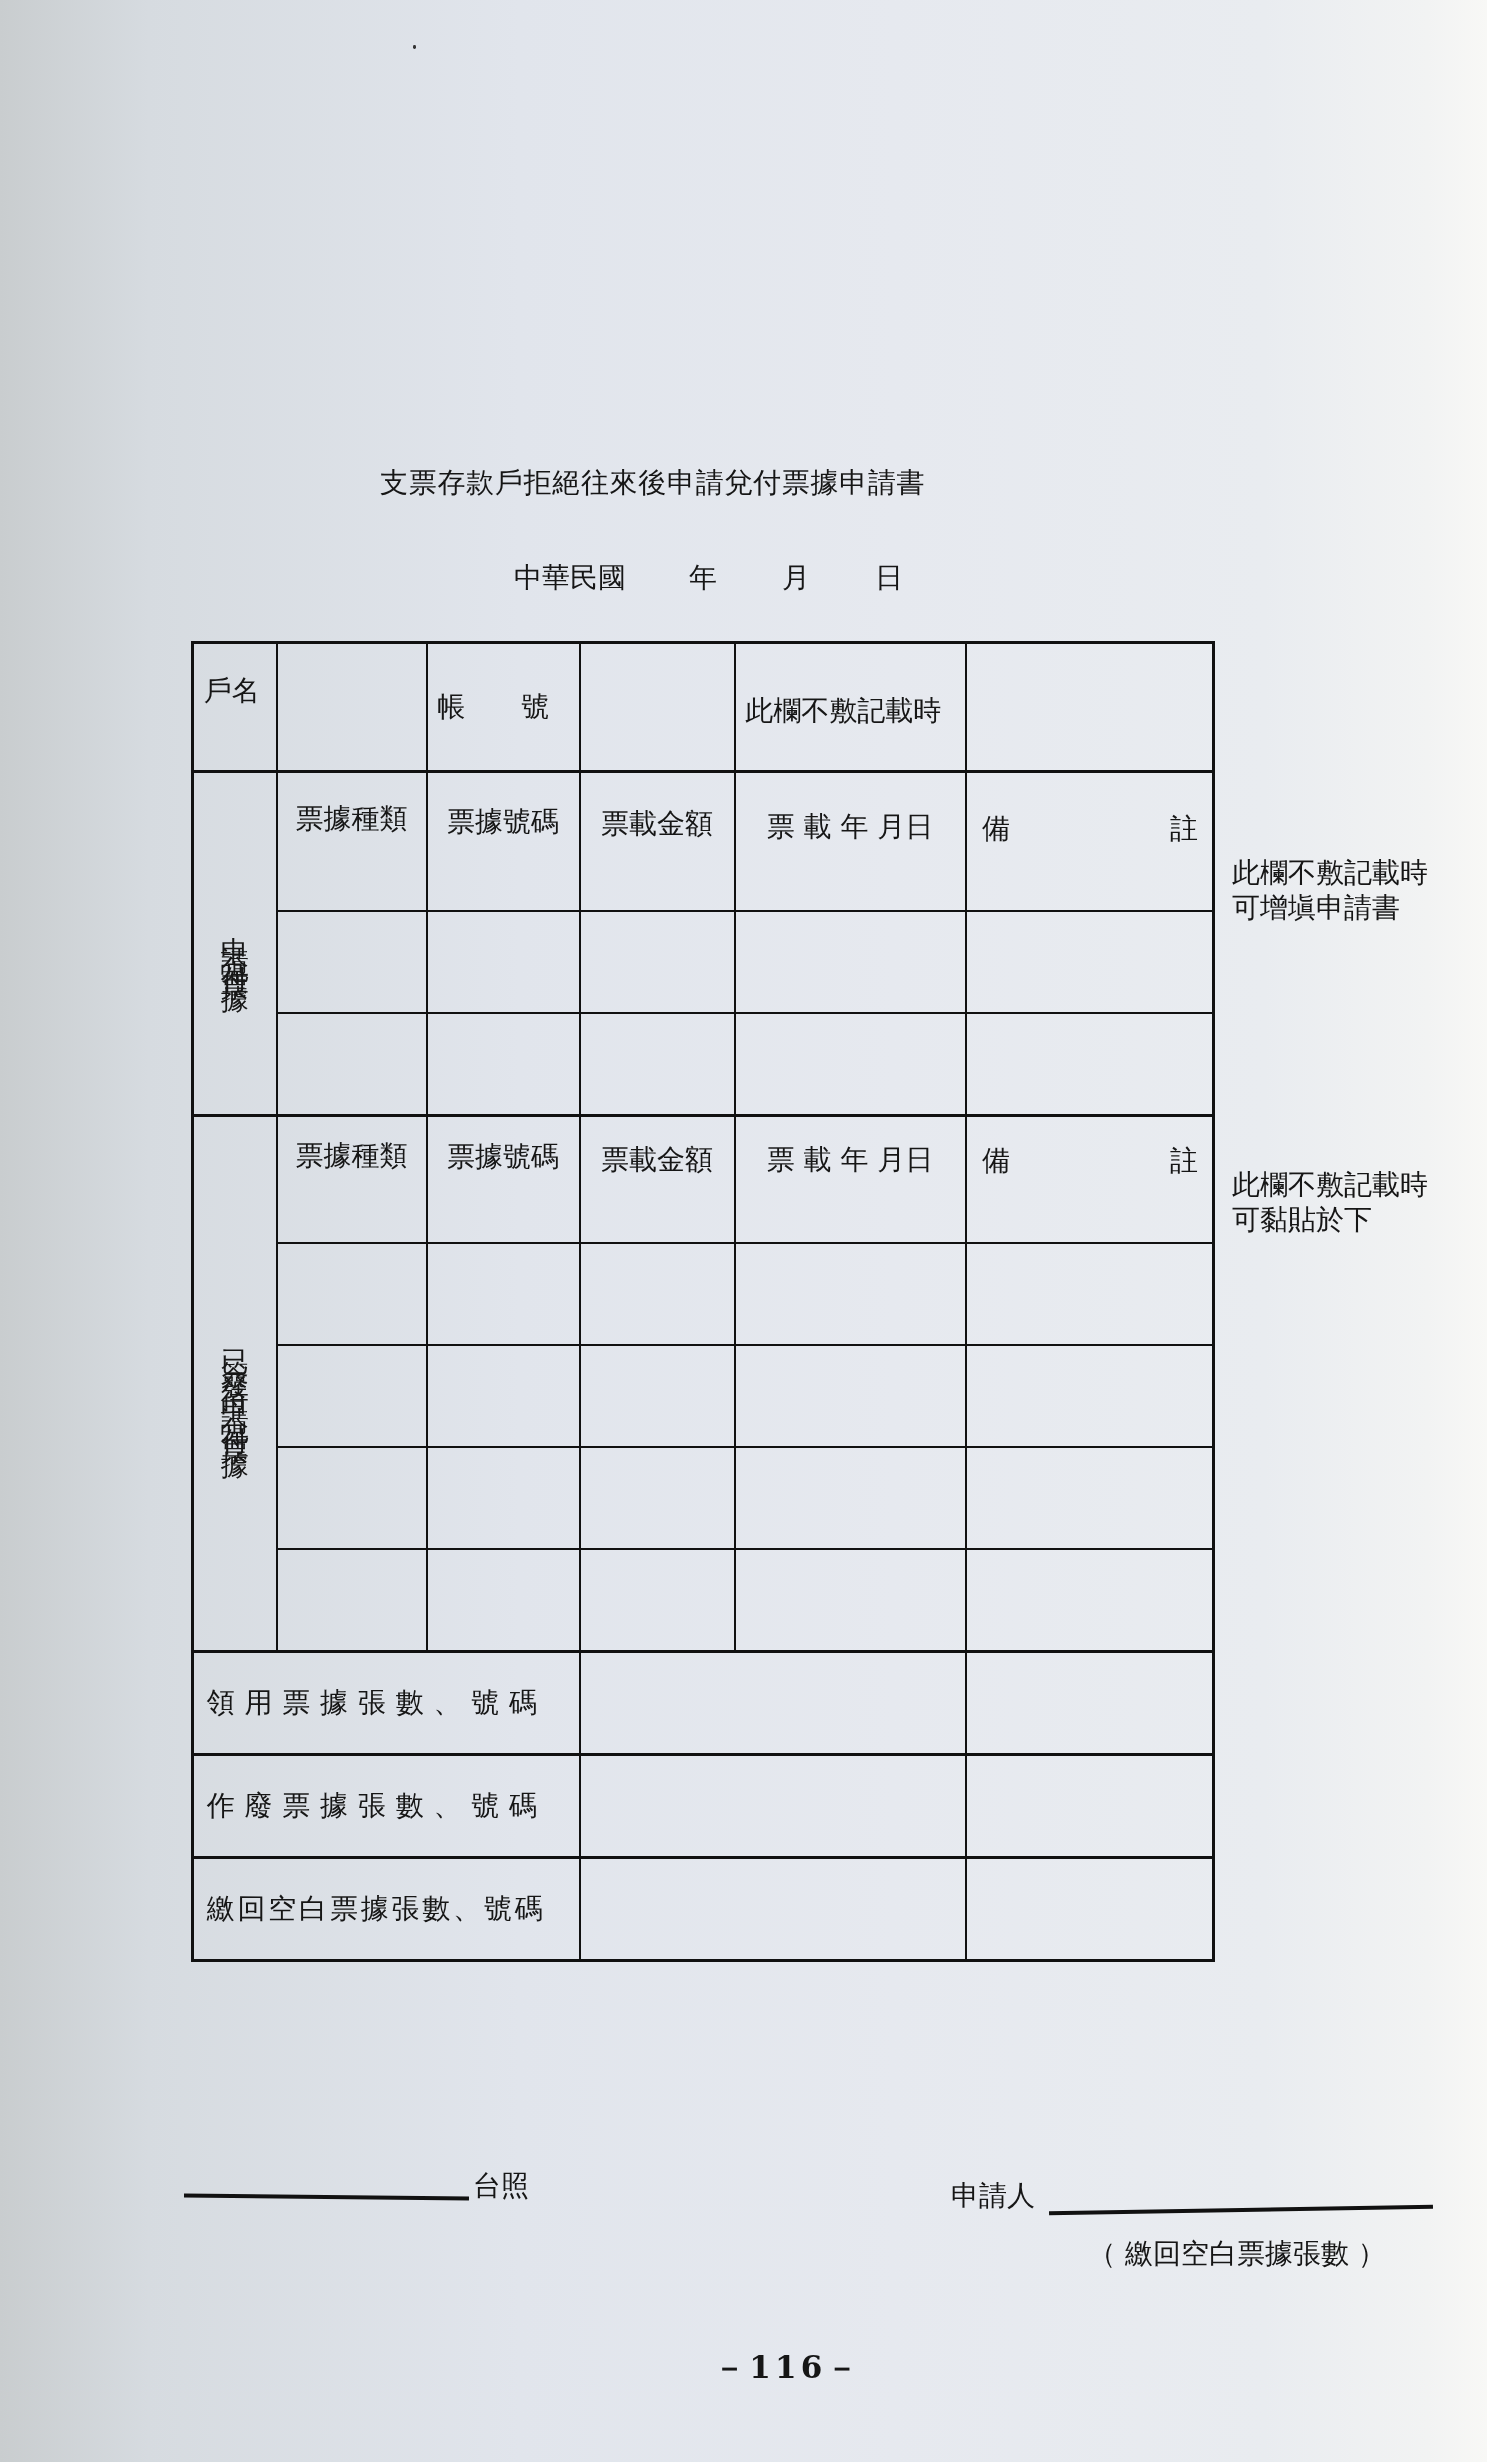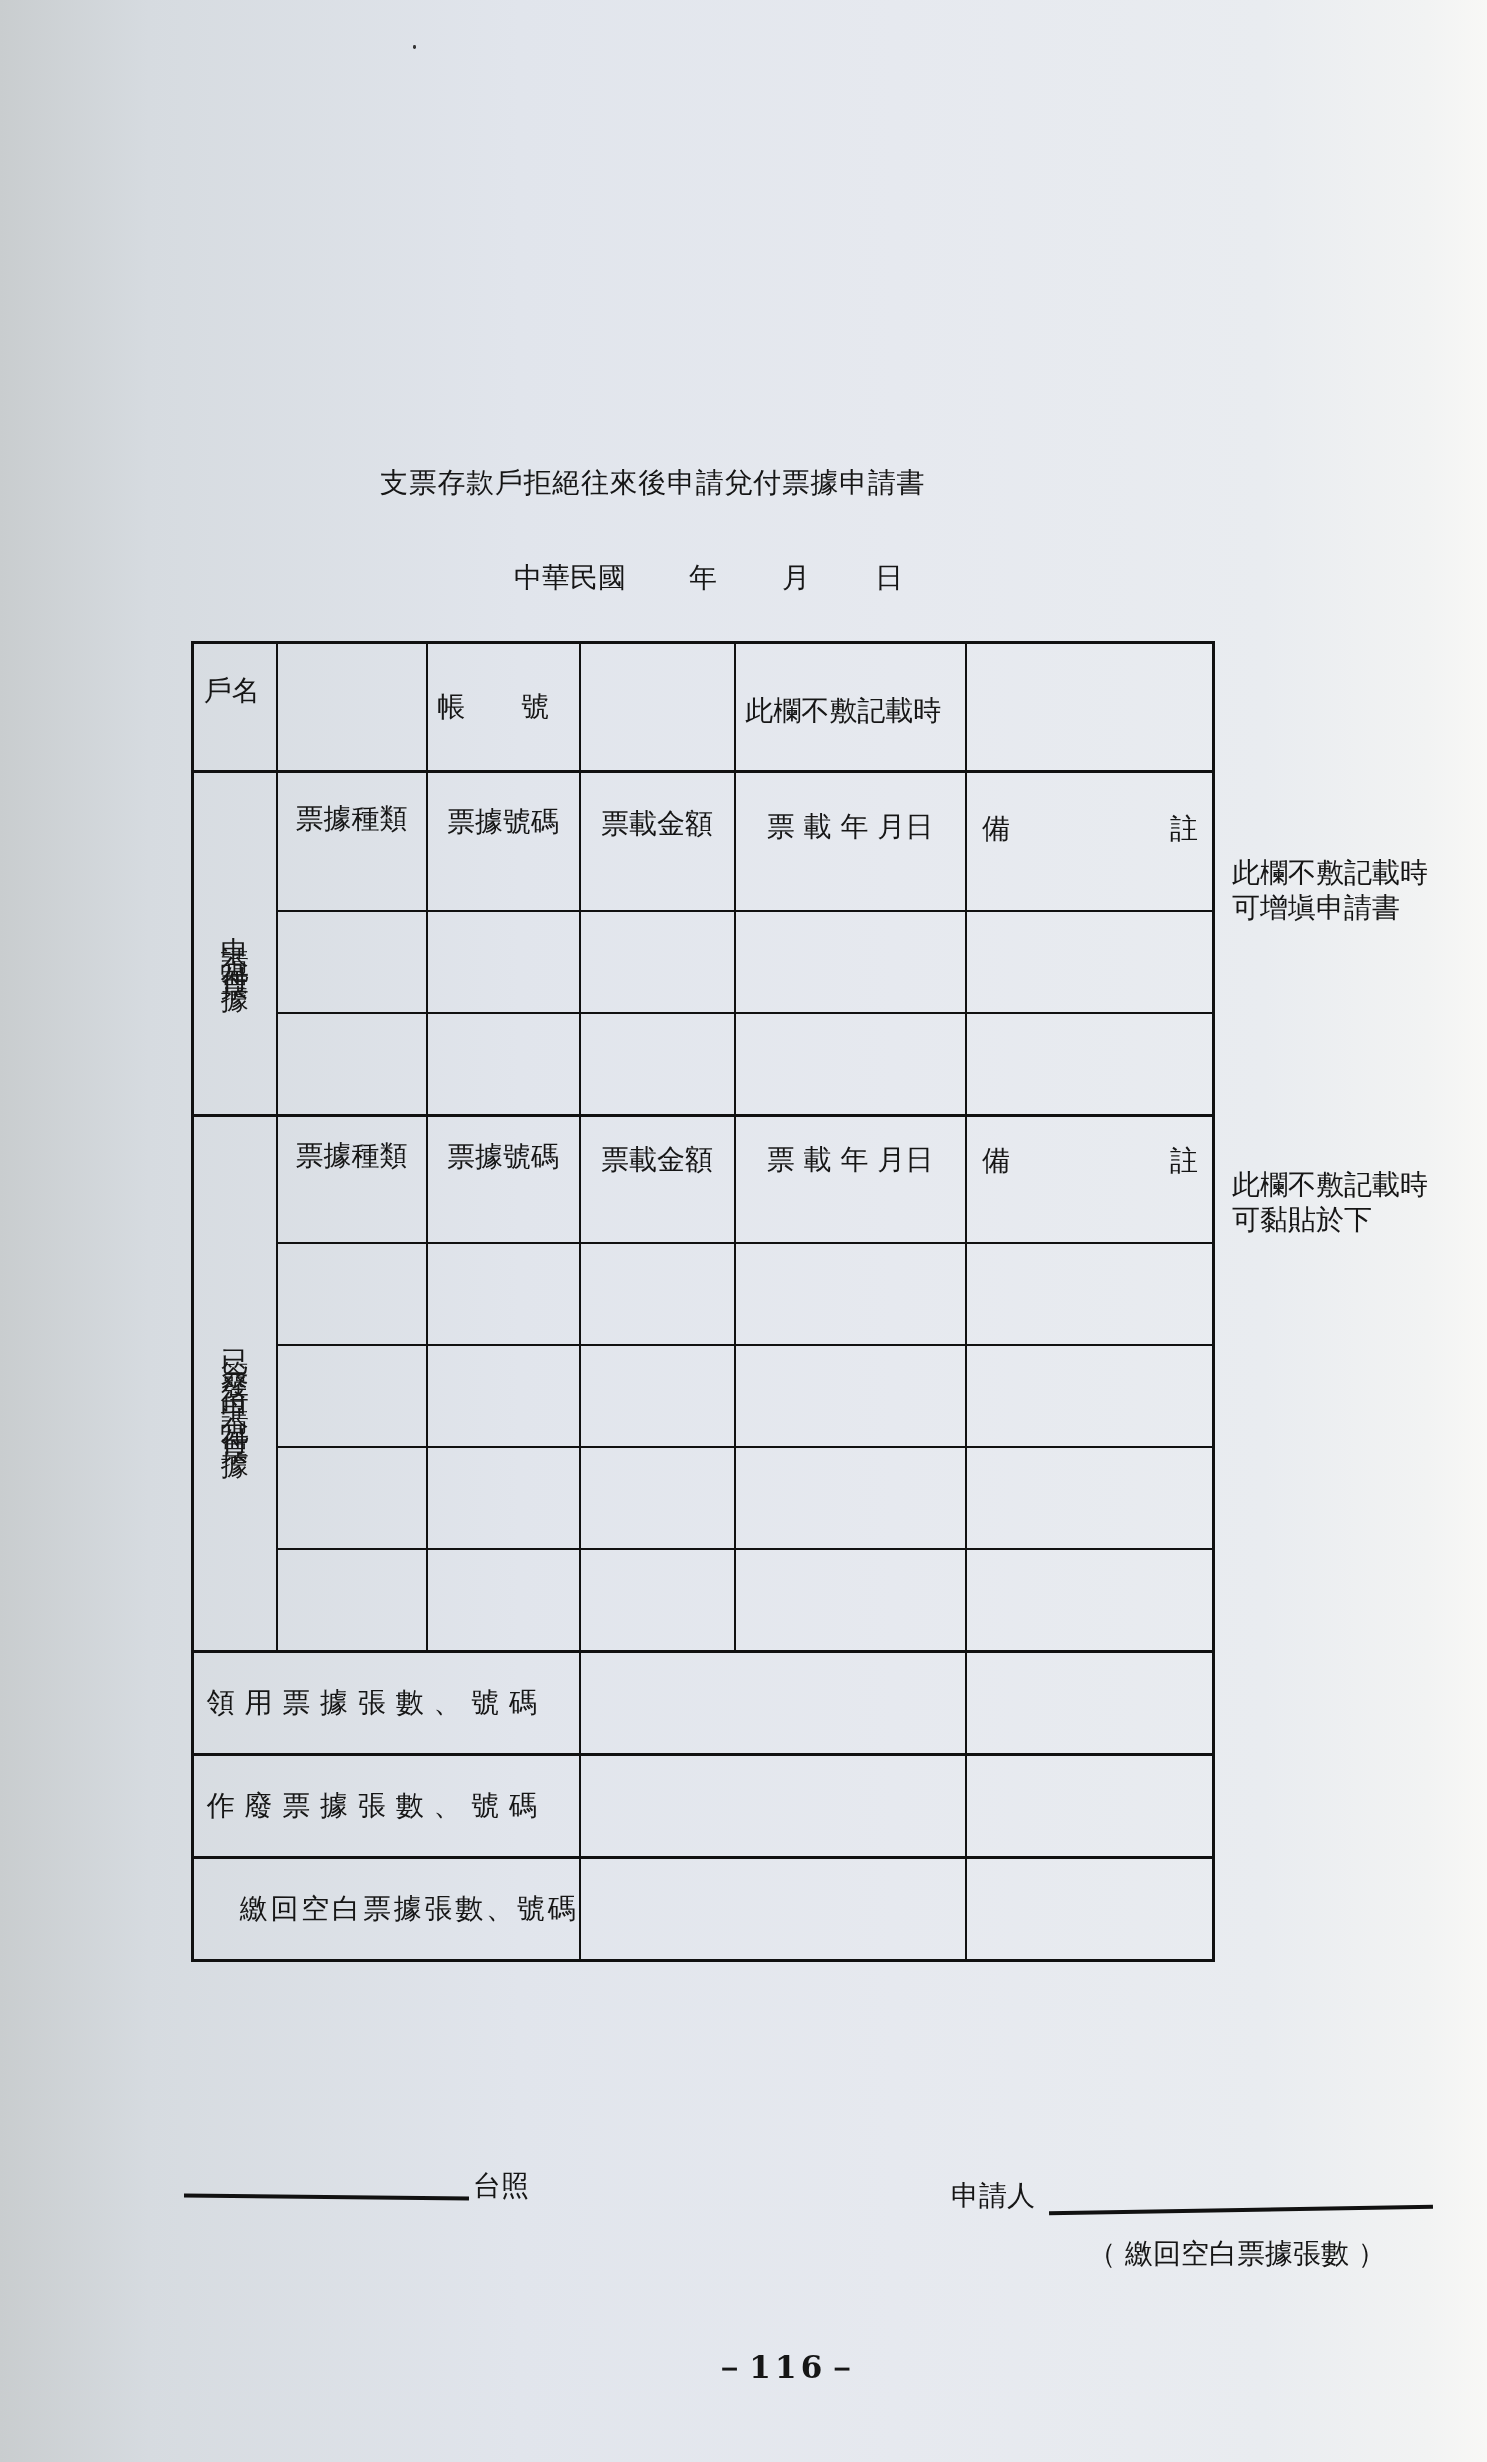--- a/index.html
+++ b/index.html
@@ -66,21 +66,21 @@
   .vl-cell { text-align: center; vertical-align: middle !important; }
   .remark {
     display: flex; justify-content: space-between;
     padding: 0 14px 0 15.5px;
   }
   .foot-label {
     padding-left: 12.7px !important;
     letter-spacing: 9.8px;
     font-size: 28px;
   }
-  .foot-label.tight { letter-spacing: 2.8px; text-align: right; }
+  .foot-label.tight { letter-spacing: 2.8px; }
 
   .side-note {
     left: 1232px;
     font-size: 28px; line-height: 35px;
     white-space: nowrap;
     margin-top: 15px;
   }
   .para {
     left: 176px; top: 1914px;
     font-size: 28px; line-height: 70px;

